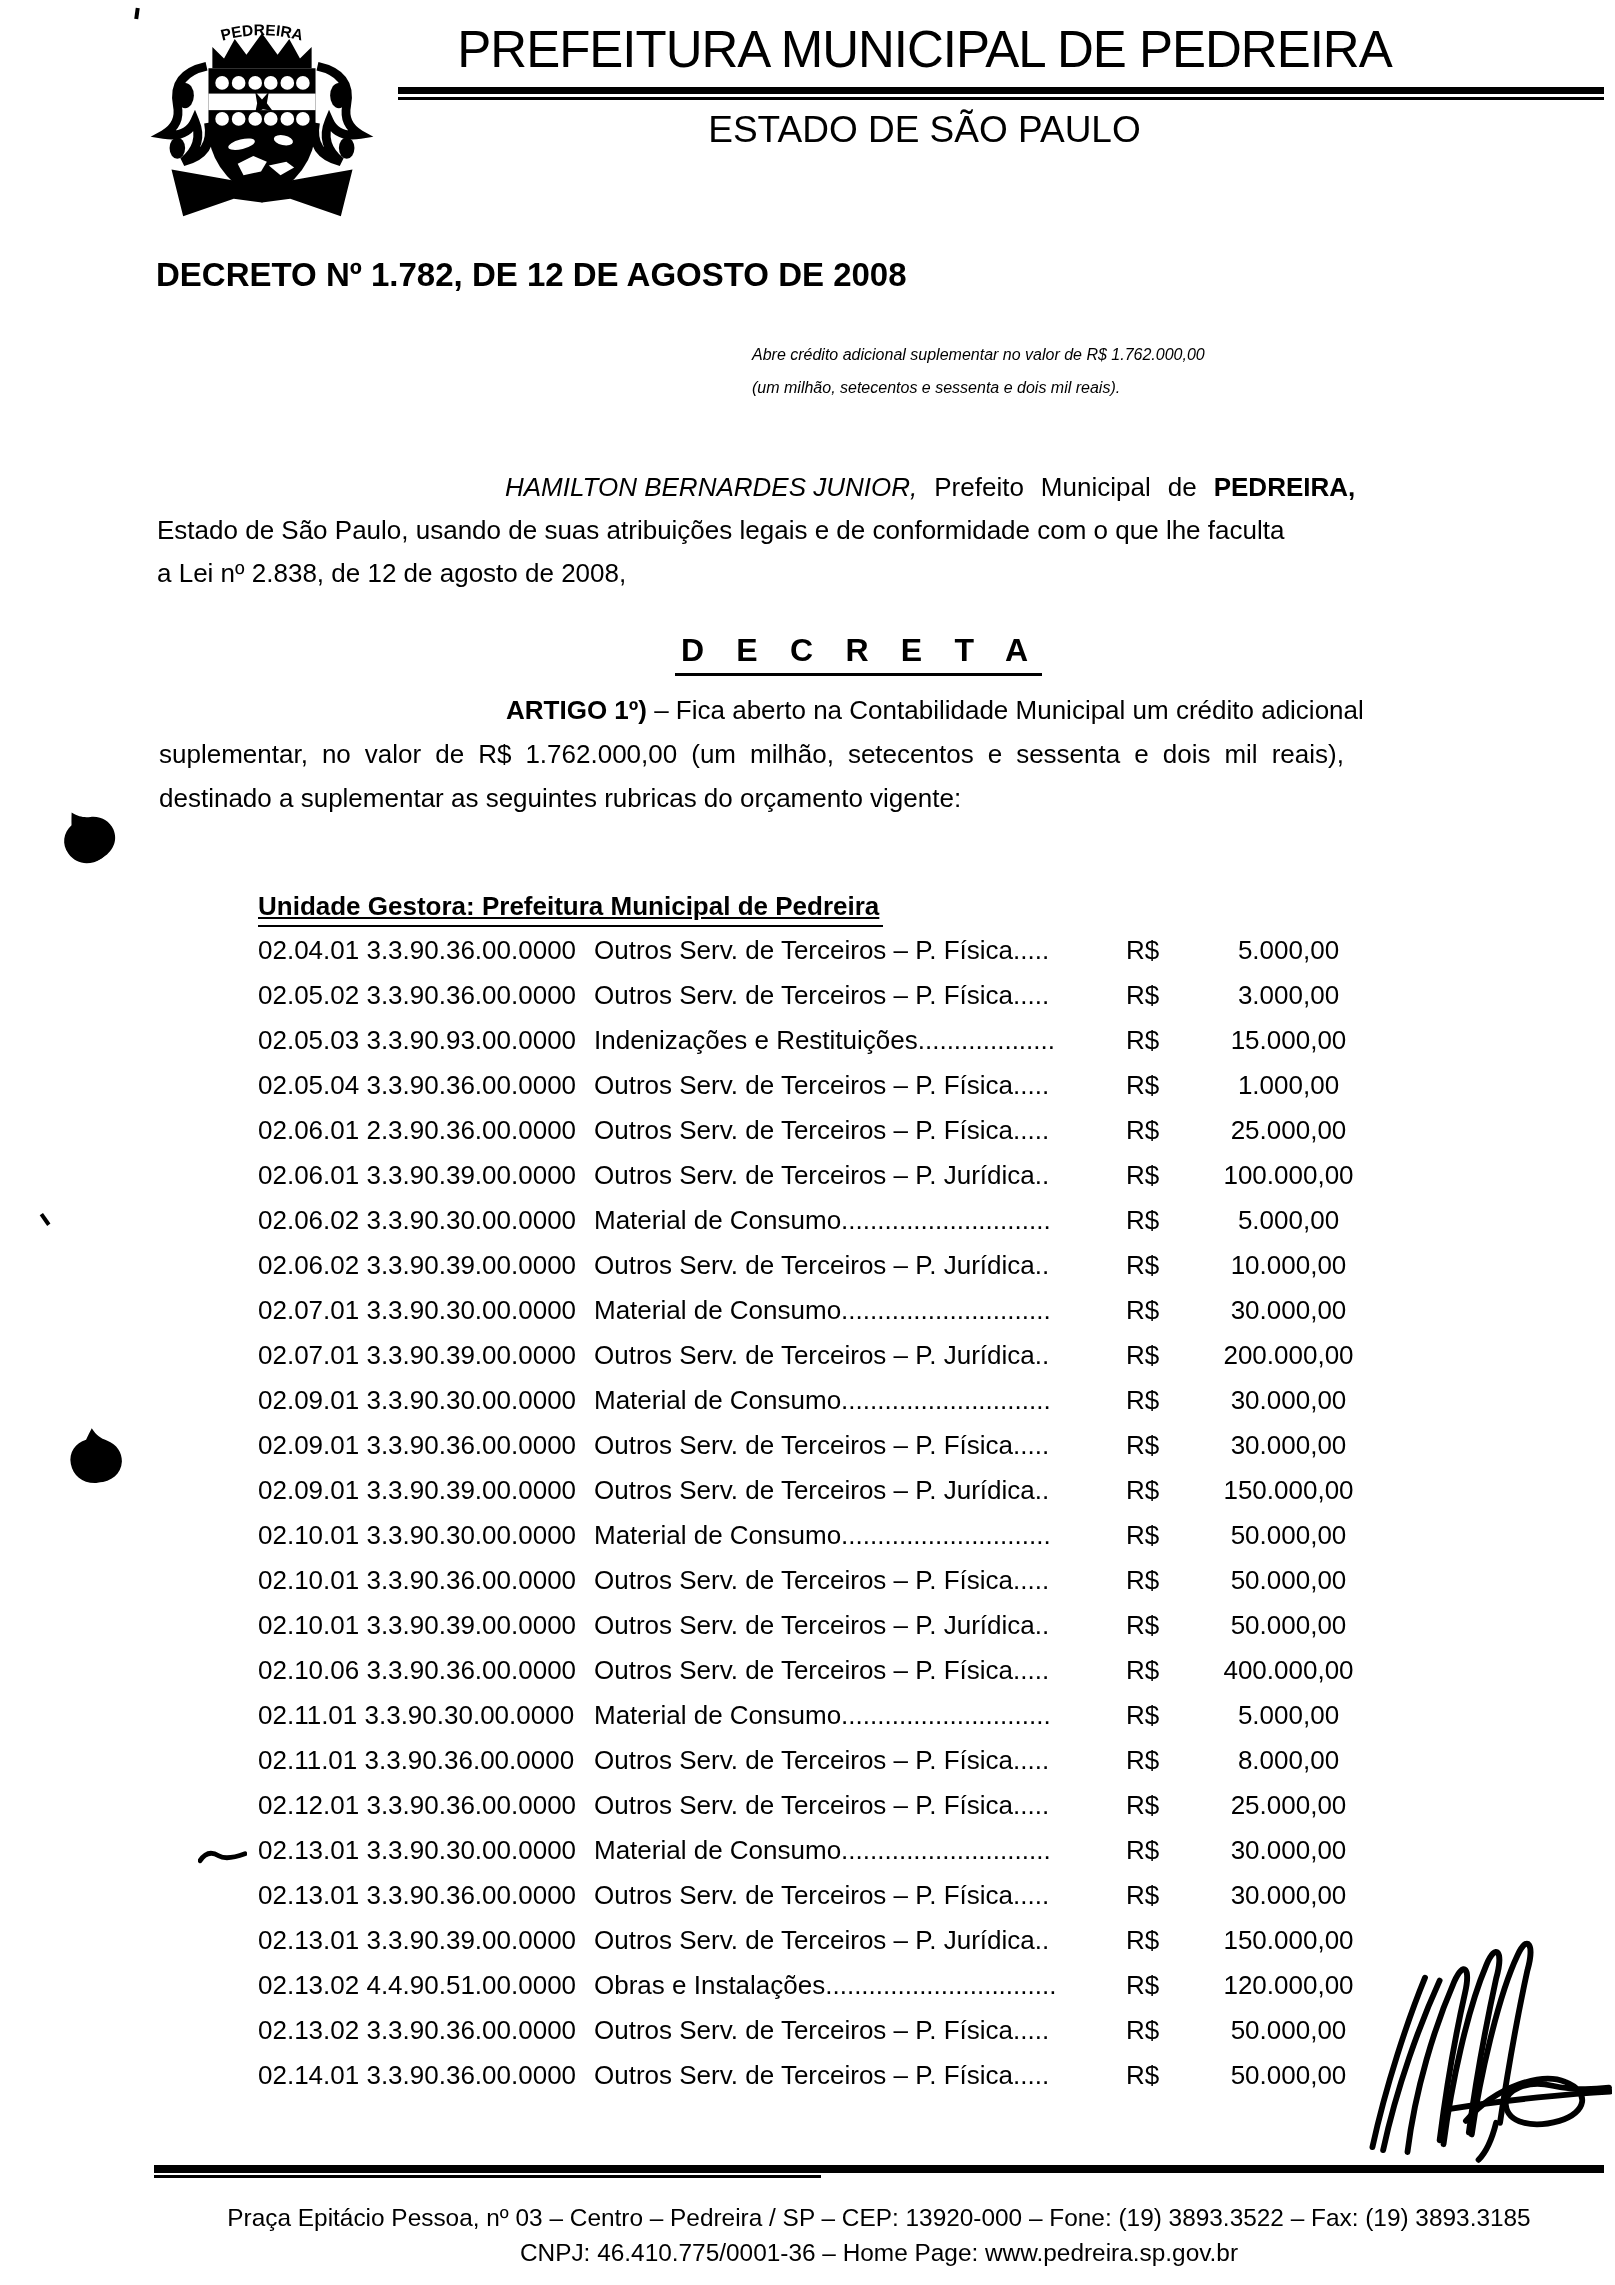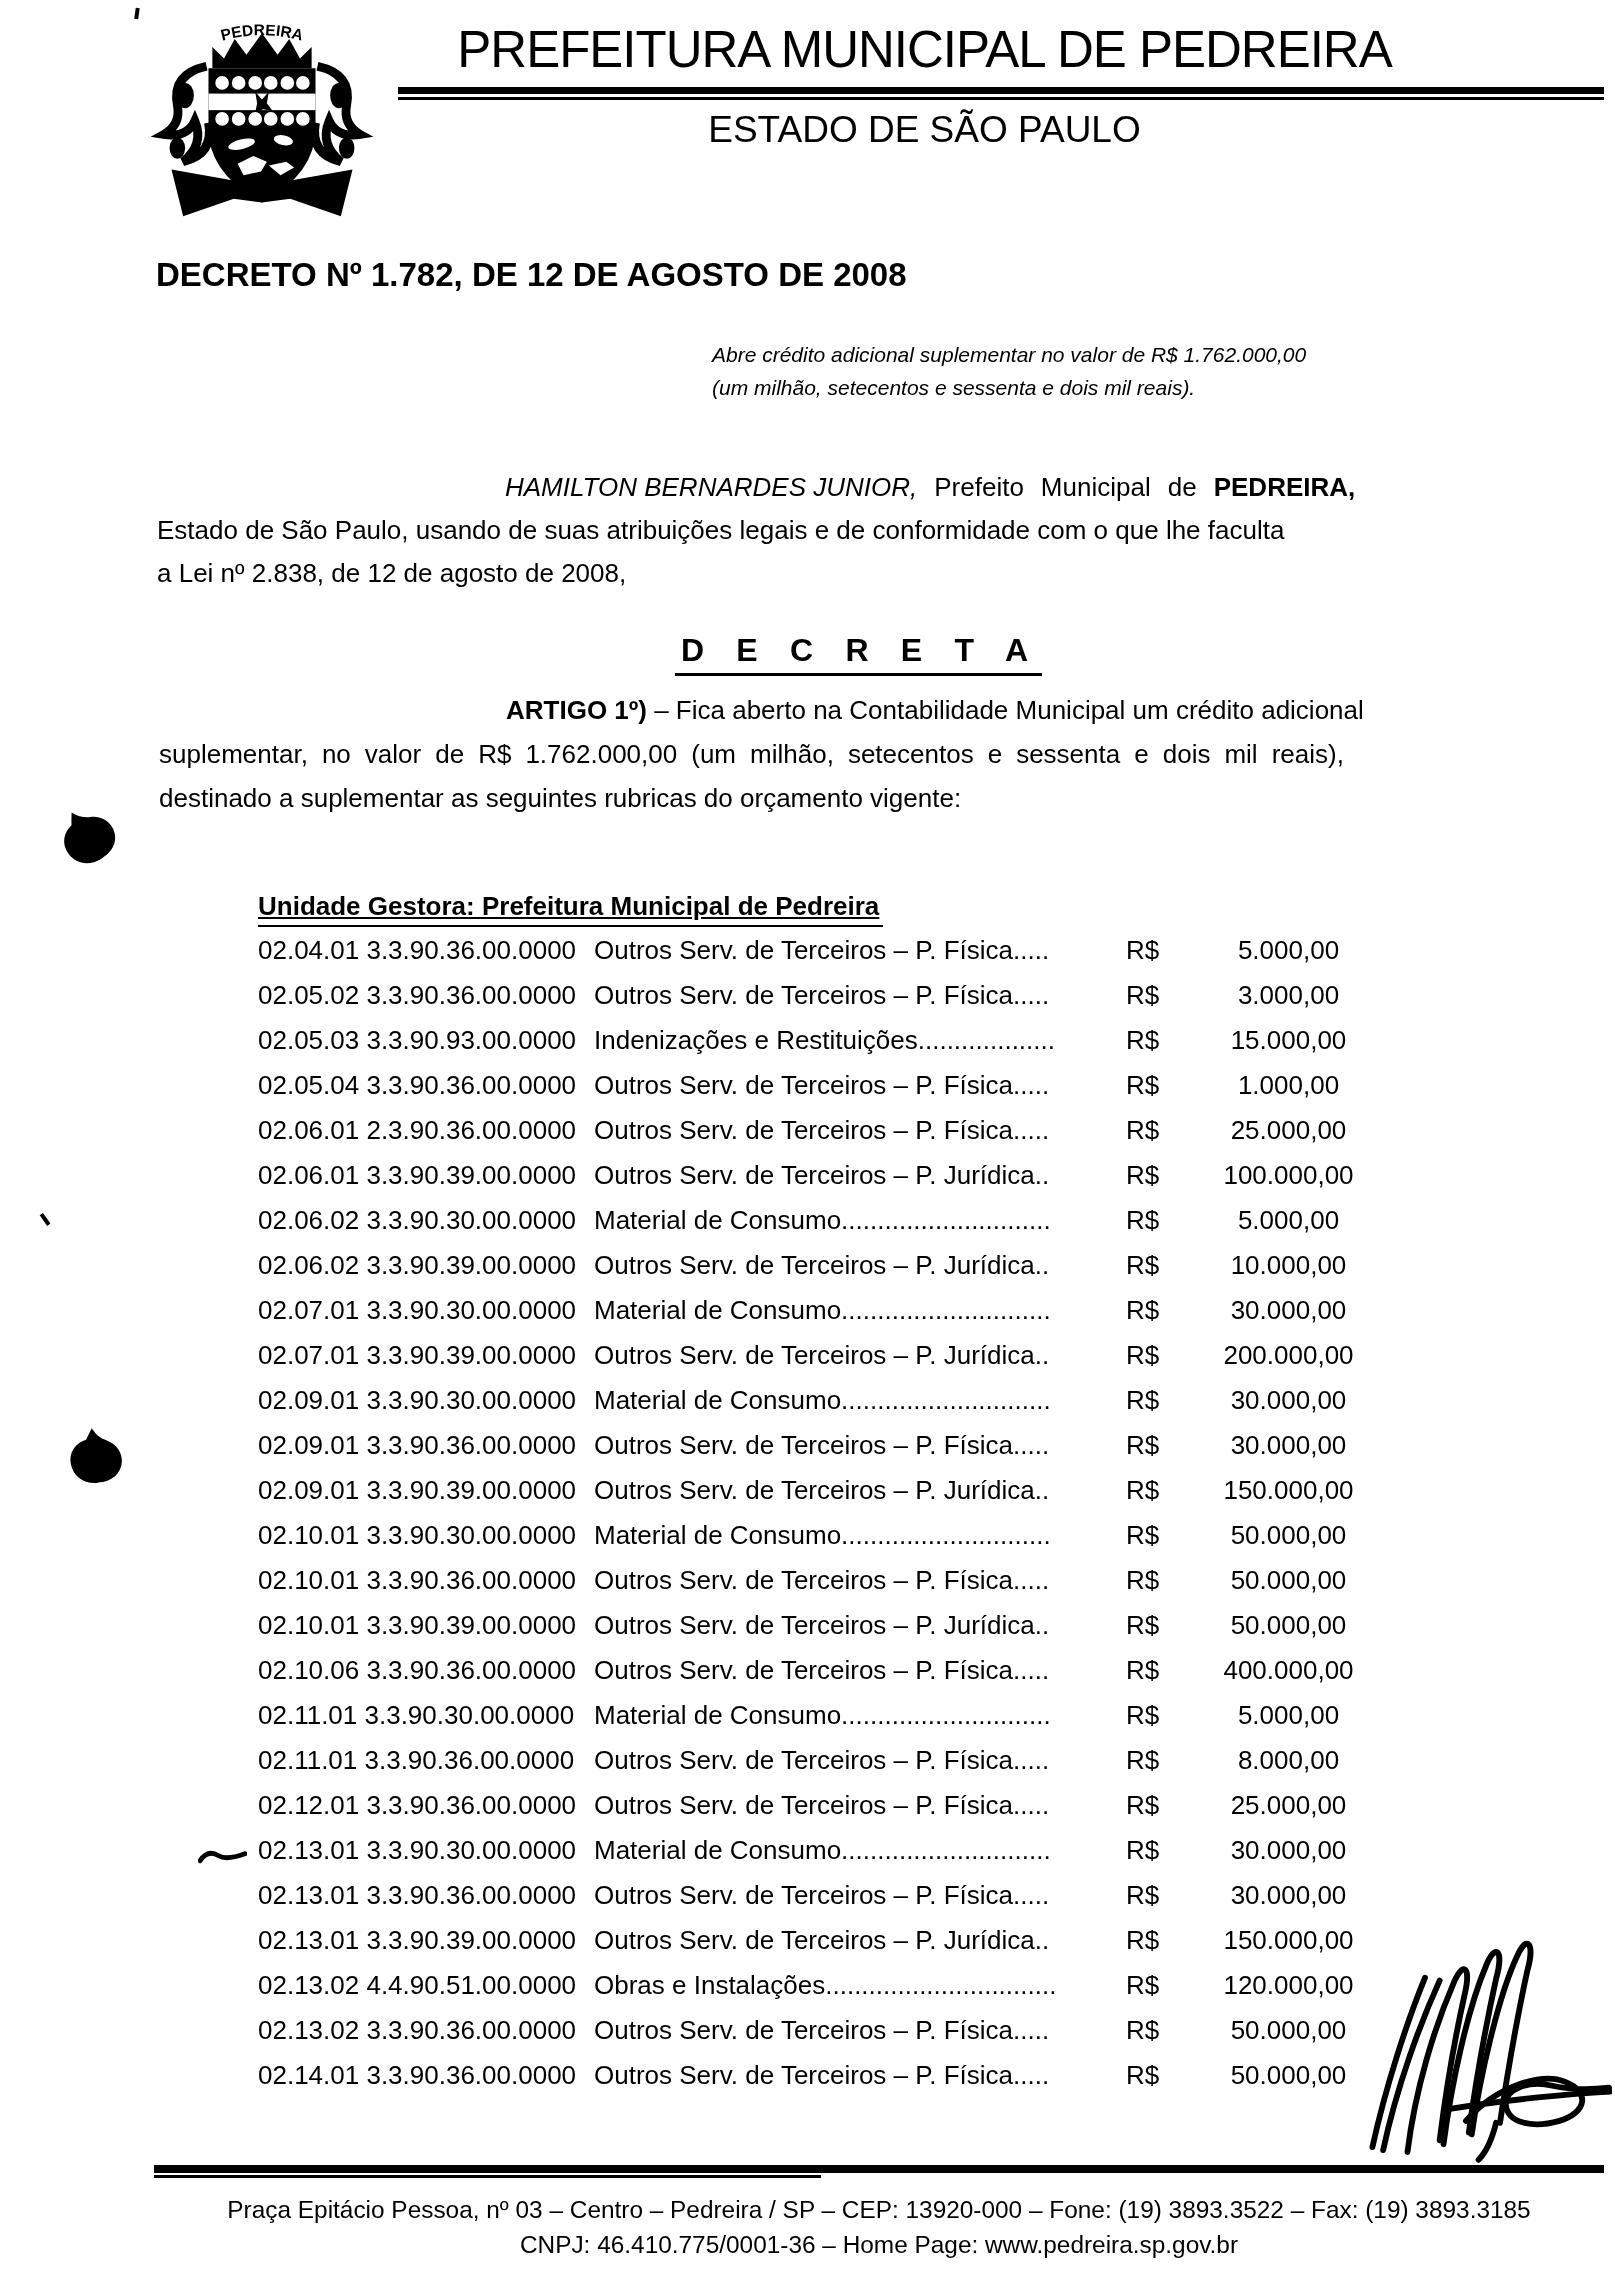--- a/index.html
+++ b/index.html
@@ -10,21 +10,21 @@
   }
   
   .crest{position:absolute;left:144px;top:5.9px;width:236px;height:218px;}
   .header-text{position:absolute;left:398px;top:19.5px;width:1206px;}
   .org-name{width:1053px;text-align:center;font-size:51px;letter-spacing:-1px;white-space:nowrap;font-weight:500;}
   .rule-thick{margin-top:8.8px;height:6.8px;background:#000;width:1206px;}
   .rule-thin{margin-top:2.9px;height:2.9px;background:#000;width:1206px;}
   .state-name{margin-top:8.8px;width:1053px;text-align:center;font-size:37px;}
   
   .decree-title{position:absolute;top:256px;left:156px;width:1275px;font-size:33px;font-weight:bold;white-space:nowrap;}
-  .summary{position:absolute;top:338px;left:712px;width:727px;font-style:italic;font-size:21px;line-height:33px;}
+  .summary{position:absolute;top:338px;left:752px;width:727px;font-style:italic;font-size:16px;line-height:33px;}
   
   .preamble{position:absolute;top:466px;left:157px;width:1275px;font-size:26px;line-height:43px;}
   .preamble .line1{text-indent:348px;white-space:nowrap;}
   .name-bold{font-weight:normal;font-style:italic;}
   .city-bold{font-weight:bold;}
   .sp1{word-spacing:9.8px;}
   
   .decreta{position:absolute;top:632px;left:293px;width:1131px;text-align:center;font-size:32px;font-weight:bold;}
   .decreta span{letter-spacing:11.7px;border-bottom:3.9px solid #000;padding:0 2px 3.9px 5.9px;display:inline-block;}
   
@@ -34,21 +34,21 @@
   .artigo-label{font-weight:bold;}
   
   .table-heading{position:absolute;top:891px;left:258px;font-size:26px;font-weight:bold;border-bottom:2.9px solid #000;padding:0 3.9px 2.9px 0;text-decoration:underline;}
   .budget-table{position:absolute;top:928px;left:258px;width:1100px;}
   .budget-row{display:grid;grid-template-columns:336px 532px 93px 139px;height:45px;align-items:center;font-size:26px;white-space:nowrap;}
   .cell-value{text-align:center;}
   
   .footer{position:absolute;top:2165px;left:154px;width:1450px;font-size:24.4px;line-height:35px;text-align:center;}
   .footer-bar{height:7.8px;background:#000;}
   .footer-thin{height:2.9px;background:#000;width:46%;margin-top:2px;}
-  .footer-line1{margin-top:14px;}
+  .footer-line1{margin-top:22px;}
   
   .signature{position:absolute;left:1351px;top:1917px;width:261px;height:246px;}
   .blob{position:absolute;width:53px;height:57px;}
   .blob1{left:60px;top:806px;transform:rotate(-32deg);}
   .blob2{left:69px;top:1426px;transform:rotate(-6deg);}
   .pen-tick{position:absolute;left:198px;top:1846px;width:49px;height:23.4px;}
   .mark-apostrophe{position:absolute;left:135px;top:7.8px;width:3.9px;height:10.7px;background:#000;transform:rotate(8deg);}
   .mark-backtick{position:absolute;left:43px;top:1213px;width:3.9px;height:12.7px;background:#000;transform:rotate(-35deg);}
 </style>
 </head>

